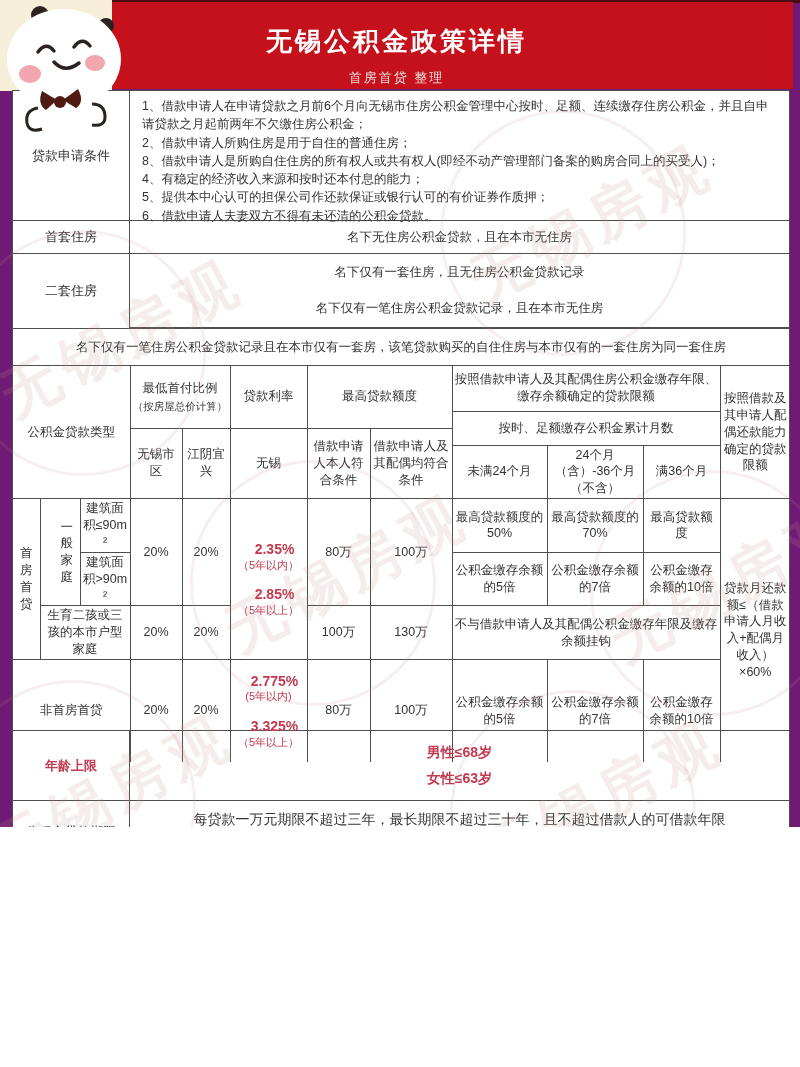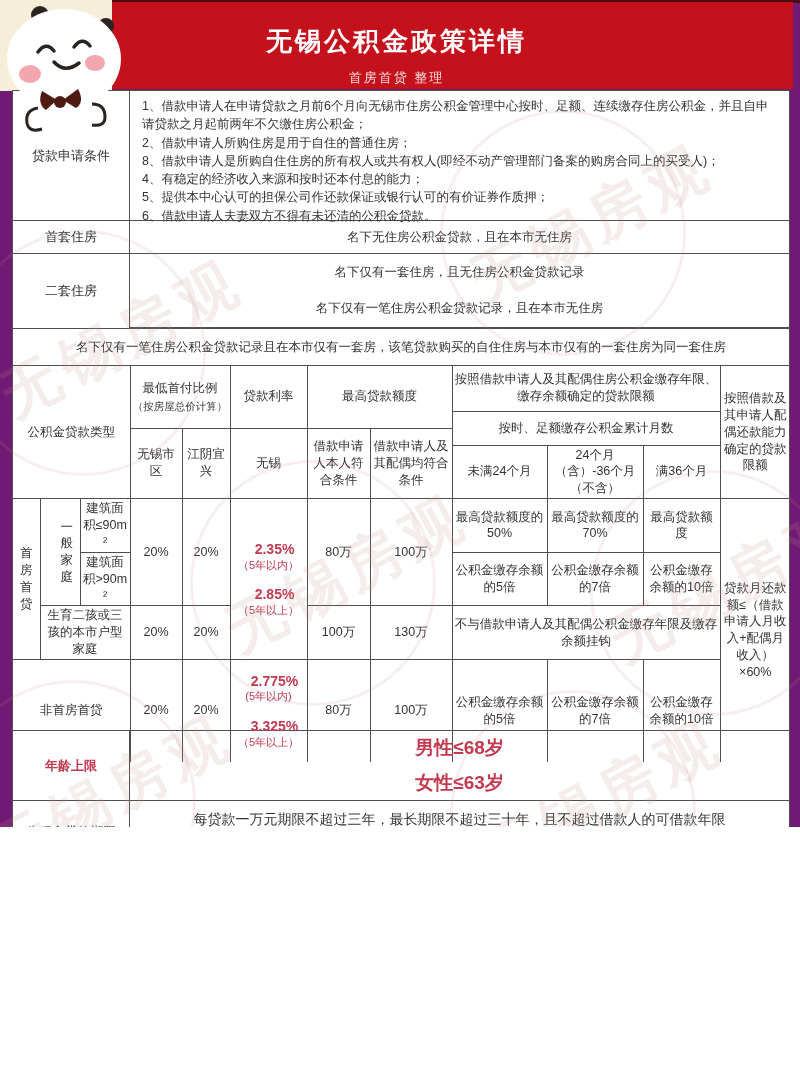--- a/index.html
+++ b/index.html
@@ -26,21 +26,21 @@
   table.loan td{border:1.4px solid #4e4e4e;text-align:center;vertical-align:middle;
                 font-size:12.5px;padding:1px 2px;overflow:hidden;line-height:1.35;}
   td.wrapall{word-break:break-all;}
   td.sm{font-size:12px;}
   td.xs{font-size:11.5px;}
   .hnote{font-size:10.5px;display:block;margin-top:2px;}
   .ratev{color:#c23950;font-weight:bold;font-size:14px;line-height:1.2;margin-left:12px;}
   .raten{color:#c23950;font-size:11px;line-height:1.3;}
   .rate-gap{height:14px;}
   .crimson{color:#c23950;}
-  .age-line{font-size:19px;font-weight:bold;color:#c23950;line-height:1.8;}
+  .age-line{font-size:14px;font-weight:bold;color:#c23950;line-height:1.8;}
   .term-line{font-size:14px;line-height:1.7;}
   .notes-items{padding:6px 10px 0 10px;font-size:12.5px;line-height:17.3px;text-align:left;}
   .wm{position:absolute;z-index:40;pointer-events:none;color:rgba(197,143,143,0.17);
       font-size:58px;font-weight:bold;letter-spacing:8px;white-space:nowrap;
       transform:rotate(-28deg);}
   .ring{position:absolute;z-index:40;pointer-events:none;border:3px solid rgba(197,143,143,0.14);
         border-radius:50%;width:240px;height:240px;}
   .strip{position:absolute;left:0;top:1057px;width:800px;height:10px;background:#e9e8e4;}
 </style>
 </head>

